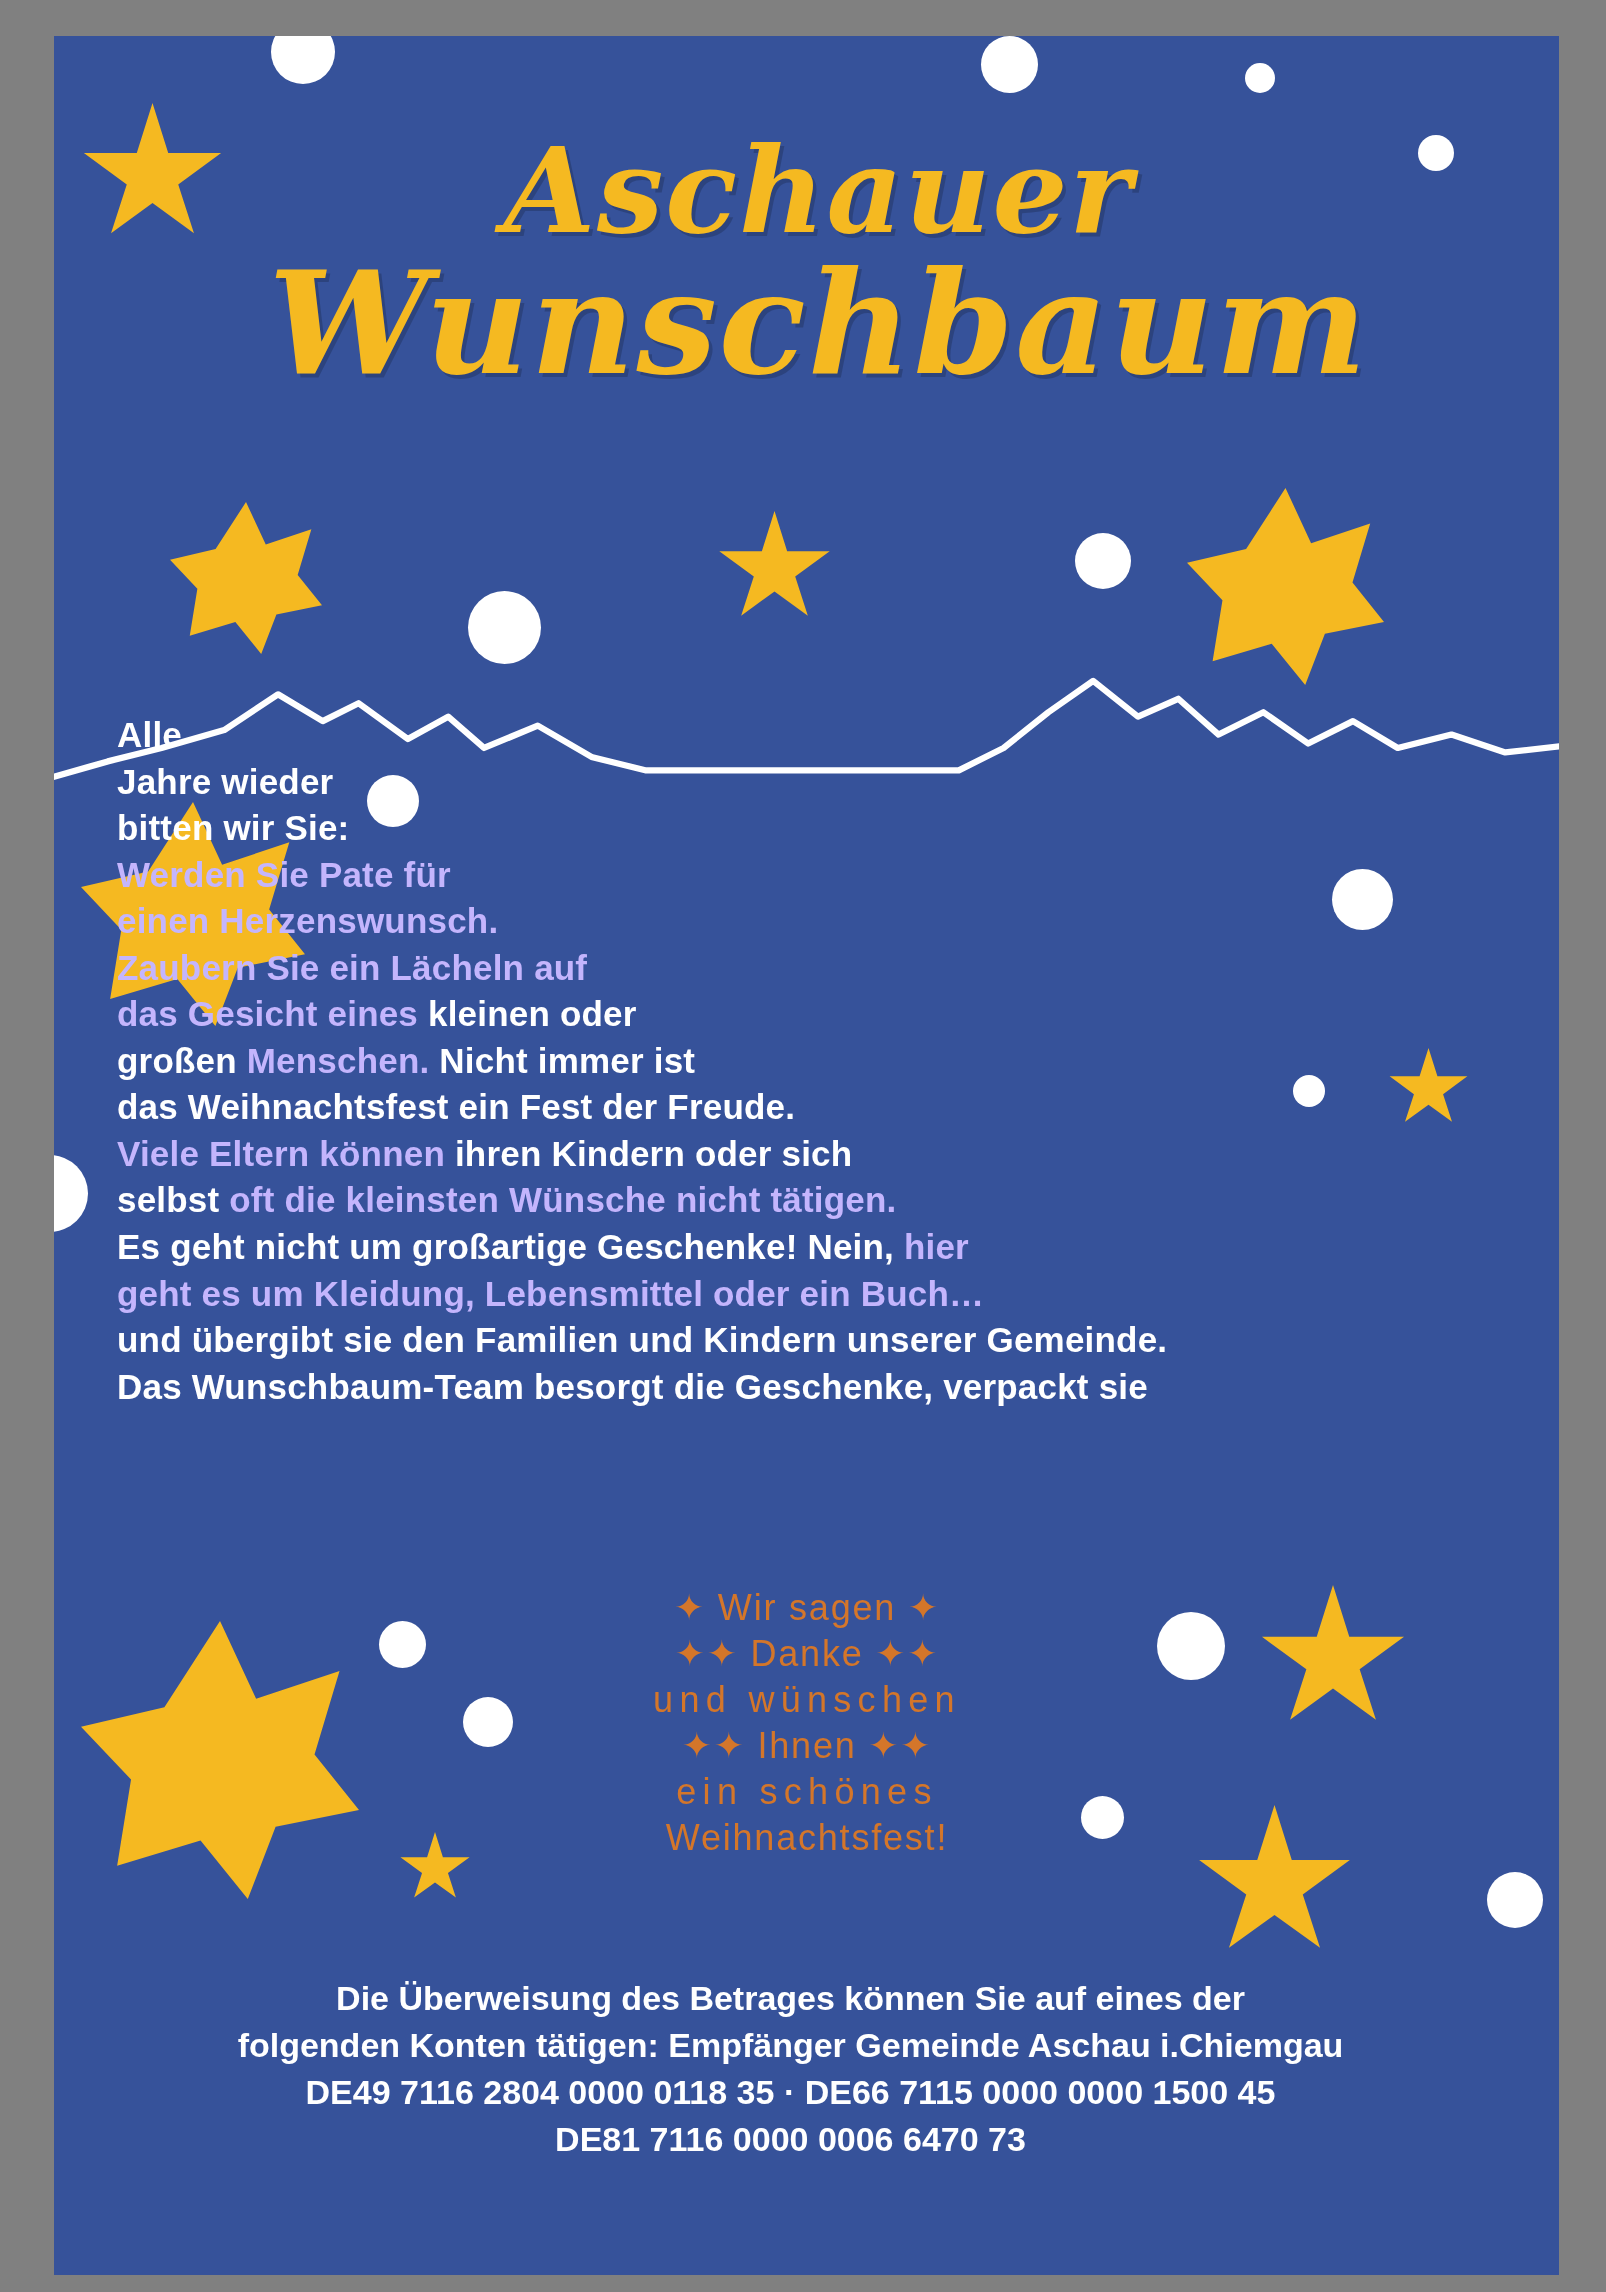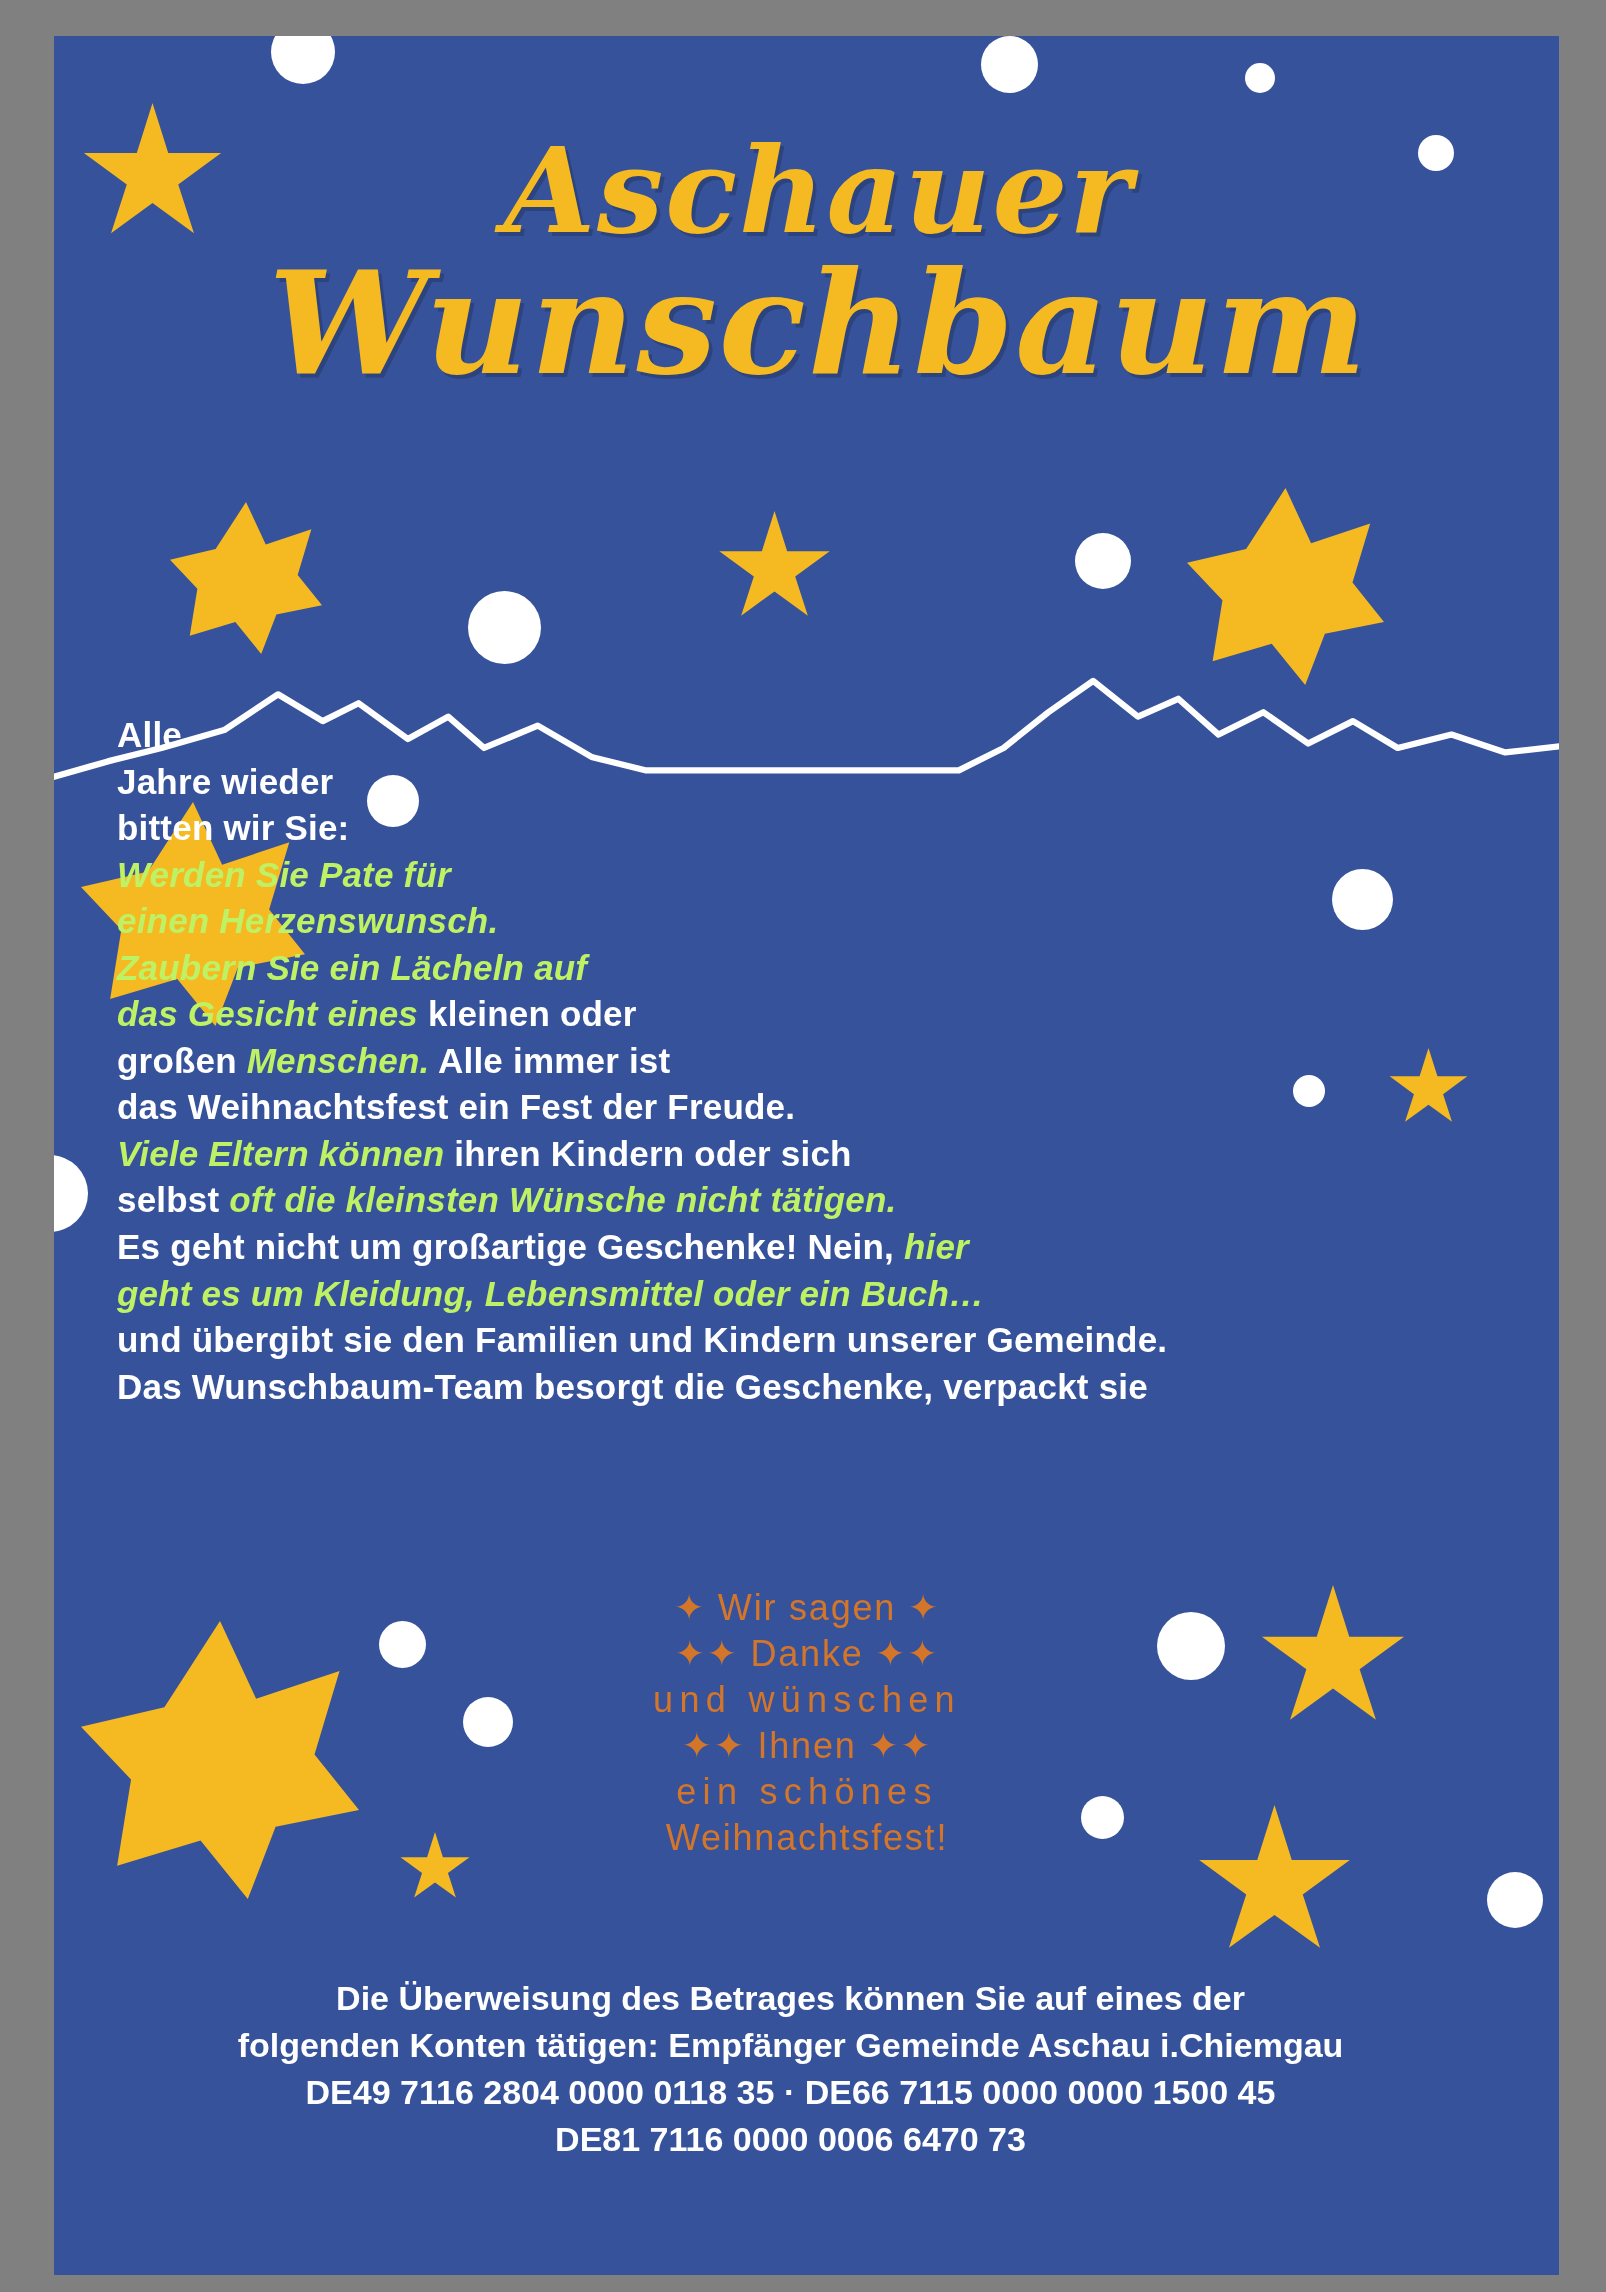--- a/index.html
+++ b/index.html
@@ -83,21 +83,21 @@
     position: absolute;
     left: 63px;
     top: 676px;
     width: 1379px;
     color: #ffffff;
     font-size: 35px;
     font-weight: bold;
     line-height: 1.33;
     letter-spacing: 0.2px;
   }
-  #body-text .green { color: #bef264; font-style: italic; }
+  #body-text .green { color: #c4b5fd; }
 
   
   #thanks {
     position: absolute;
     left: 502px;
     top: 1549px;
     width: 502px;
     text-align: center;
     color: #d4762a;
     font-size: 36px;
@@ -162,21 +162,21 @@
   </div>
 
   <div id="body-text">
       <div><span>Alle</span></div>
       <div><span>Jahre wieder</span></div>
       <div><span>bitten wir Sie:</span></div>
       <div><span class="green">Werden Sie Pate für</span></div>
       <div><span class="green">einen Herzenswunsch.</span></div>
       <div><span class="green">Zaubern Sie ein Lächeln auf</span></div>
       <div><span class="green">das Gesicht eines </span><span>kleinen oder</span></div>
-      <div><span>großen </span><span class="green">Menschen.</span><span> Alle immer ist</span></div>
+      <div><span>großen </span><span class="green">Menschen.</span><span> Nicht immer ist</span></div>
       <div><span>das Weihnachtsfest ein Fest der Freude.</span></div>
       <div><span class="green">Viele Eltern können </span><span>ihren Kindern oder sich</span></div>
       <div><span>selbst </span><span class="green">oft die kleinsten Wünsche nicht tätigen.</span></div>
       <div><span>Es geht nicht um großartige Geschenke! Nein, </span><span class="green">hier</span></div>
       <div><span class="green">geht es um Kleidung, Lebensmittel oder ein Buch…</span></div>
       <div><span>und übergibt sie den Familien und Kindern unserer Gemeinde.</span></div>
       <div><span>Das Wunschbaum-Team besorgt die Geschenke, verpackt sie</span></div>
     </div>
 
   <div id="thanks">

